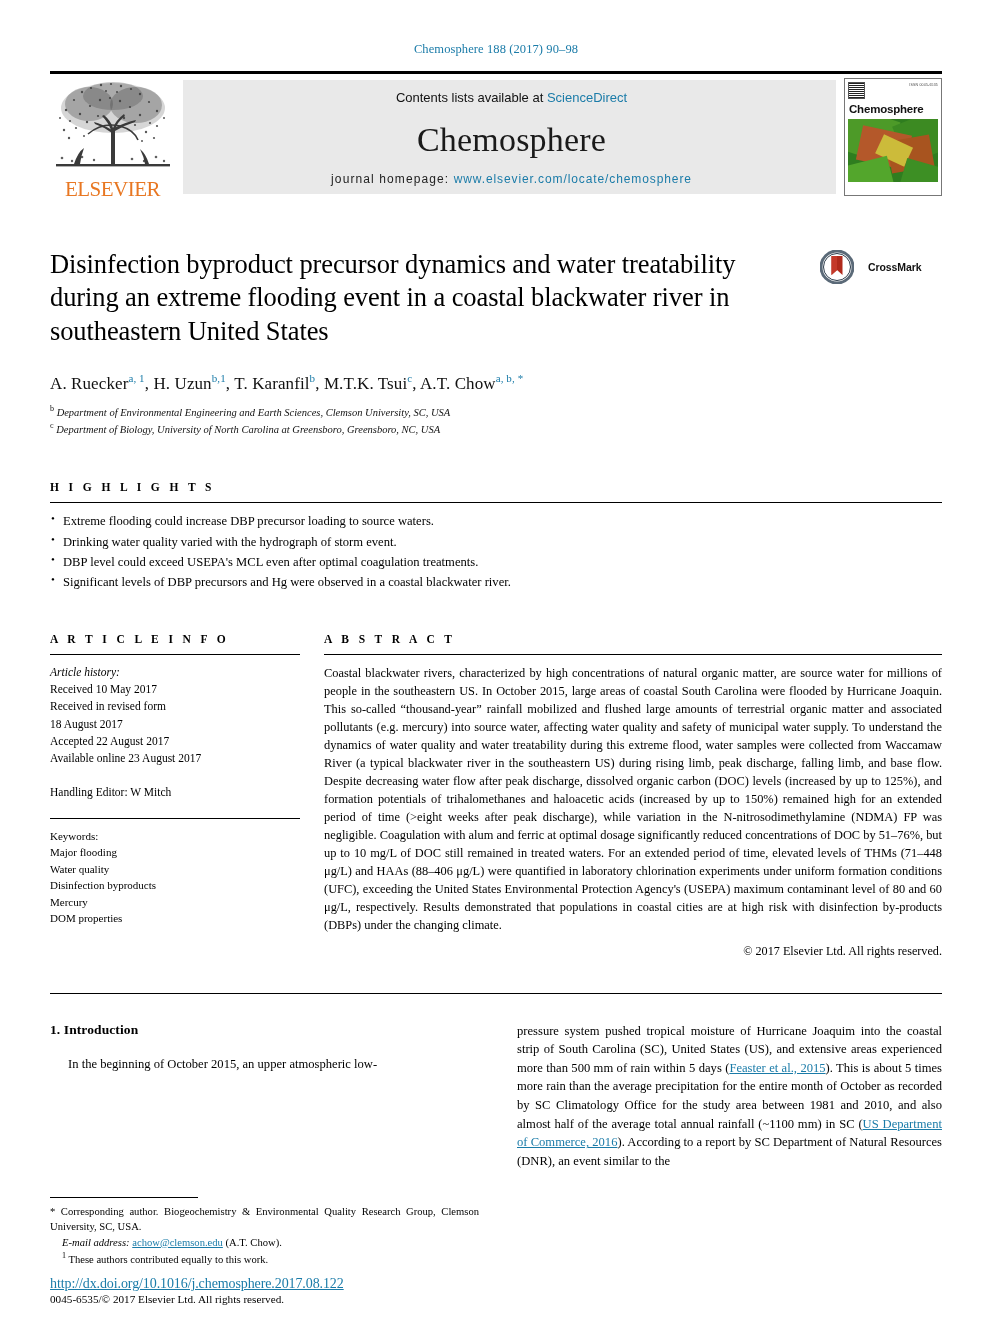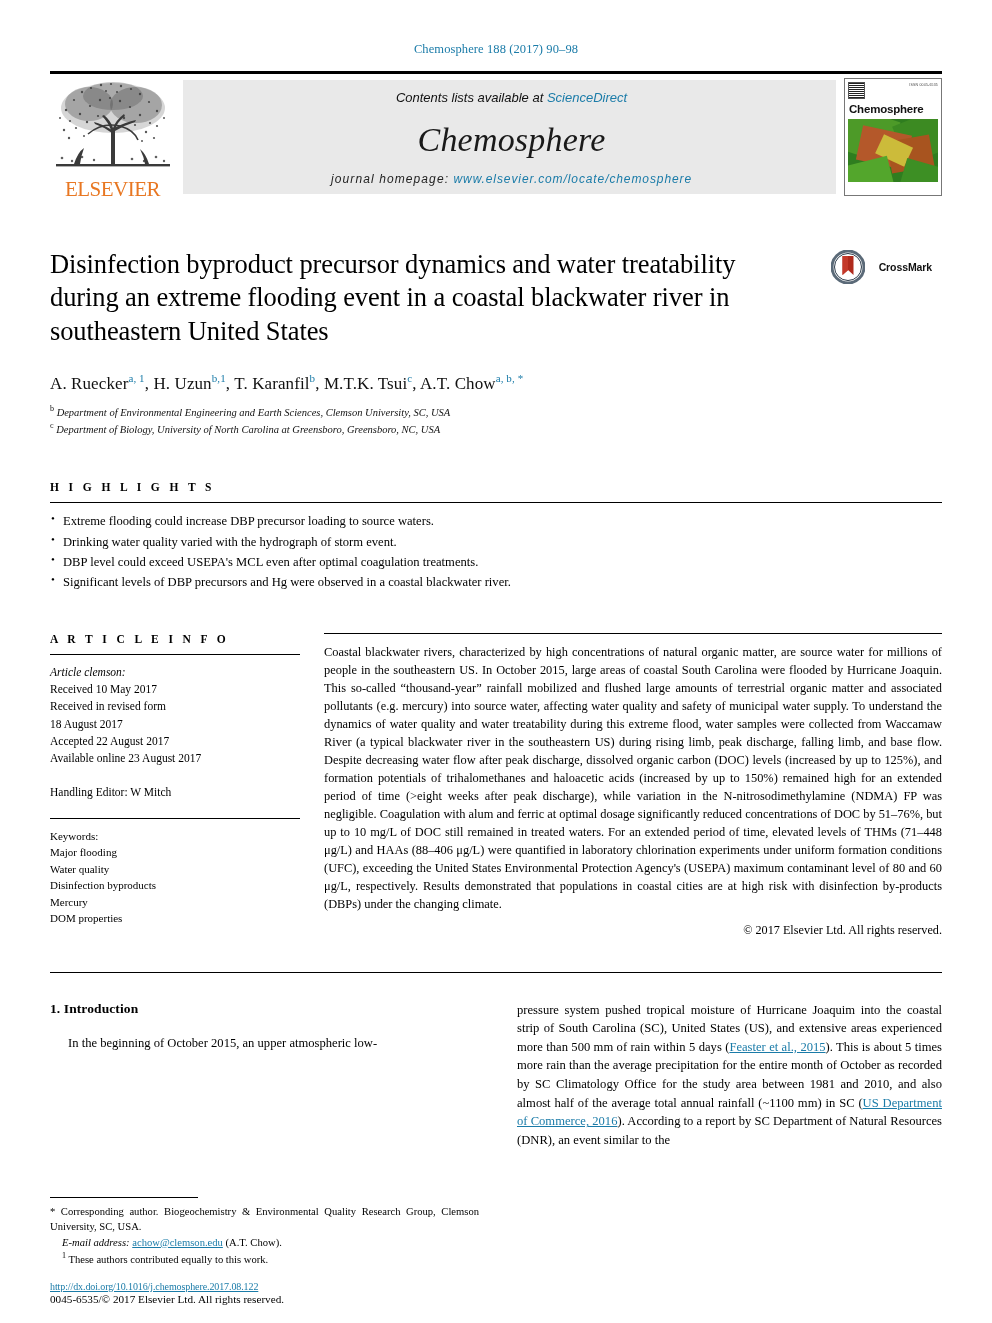--- a/index.html
+++ b/index.html
@@ -59,21 +59,20 @@
   }
   .masthead-center {
     flex: 1 1 auto;
     background: #e9e9e9;
     margin: 6px 8px 6px 8px;
     display: flex;
     flex-direction: column;
     justify-content: space-between;
     align-items: center;
     padding: 10px 0 8px 4px;
-    font-style: italic;
   }
   .contents-line {
     font-size: 13px;
     font-family: "Liberation Sans", sans-serif;
     color: #111;
   }
   .contents-line .sd {
     color: #1a7ba8;
   }
   .journal-big {
@@ -168,21 +167,20 @@
     color: #000;
   }
   .crossmark {
     flex: 0 0 auto;
     width: 112px;
     margin-left: 10px;
     display: flex;
     align-items: center;
     gap: 14px;
     padding-top: 2px;
-    justify-content: flex-end;
   }
   .crossmark-label {
     font-family: "Liberation Sans", sans-serif;
     font-size: 10.5px;
     font-weight: 700;
     color: #111;
     letter-spacing: -0.1px;
   }
   .authors {
     margin: 24px 50px 0 50px;
@@ -293,21 +291,21 @@
   }
   .fn-line.indent { text-indent: 12px; }
   .fn-sup { font-size: 8px; vertical-align: super; }
   .fn-email-label { font-style: italic; }
   .doi-block {
     position: absolute;
     left: 50px;
     bottom: 18px;
     width: 429px;
   }
-  .doi-line { font-size: 10px; color: #1a7ba8; text-decoration: underline; letter-spacing: -0.1px;}
+  .doi-line { font-size: 14px; color: #1a7ba8; text-decoration: underline; letter-spacing: -0.1px;}
   .issn-line { font-size: 11.2px; color: #000; padding-top: 1px; }
 </style>
 </head>
 <body>
 
 <div class="page">
 
   <div class="running-head">Chemosphere 188 (2017) 90–98</div>
 
   <div class="masthead">
@@ -447,21 +445,21 @@
     </ul>
   </div>
 
   <div class="info-abs">
 
     <div class="info-col">
       <div class="sec-head">A R T I C L E  I N F O</div>
       <div class="rule-thick"></div>
       <div class="info-body">
         <div class="info-block">
-          <div class="ital">Article clemson:</div>
+          <div class="ital">Article history:</div>
           <div>Received 10 May 2017</div>
           <div>Received in revised form</div>
           <div>18 August 2017</div>
           <div>Accepted 22 August 2017</div>
           <div>Available online 23 August 2017</div>
         </div>
         <div class="info-block">
           <div>Handling Editor: W Mitch</div>
         </div>
       </div>
@@ -470,20 +468,21 @@
         <div class="ital">Keywords:</div>
         <div>Major flooding</div>
         <div>Water quality</div>
         <div>Disinfection byproducts</div>
         <div>Mercury</div>
         <div>DOM properties</div>
       </div>
     </div>
 
     <div class="abs-col">
+      <div class="sec-head">A B S T R A C T</div>
       <div class="rule-thick"></div>
       <div class="abs-body">Coastal blackwater rivers, characterized by high concentrations of natural organic matter, are source water for millions of people in the southeastern US. In October 2015, large areas of coastal South Carolina were flooded by Hurricane Joaquin. This so-called “thousand-year” rainfall mobilized and flushed large amounts of terrestrial organic matter and associated pollutants (e.g. mercury) into source water, affecting water quality and safety of municipal water supply. To understand the dynamics of water quality and water treatability during this extreme flood, water samples were collected from Waccamaw River (a typical blackwater river in the southeastern US) during rising limb, peak discharge, falling limb, and base flow. Despite decreasing water flow after peak discharge, dissolved organic carbon (DOC) levels (increased by up to 125%), and formation potentials of trihalomethanes and haloacetic acids (increased by up to 150%) remained high for an extended period of time (&gt;eight weeks after peak discharge), while variation in the N-nitrosodimethylamine (NDMA) FP was negligible. Coagulation with alum and ferric at optimal dosage significantly reduced concentrations of DOC by 51–76%, but up to 10 mg/L of DOC still remained in treated waters. For an extended period of time, elevated levels of THMs (71–448 μg/L) and HAAs (88–406 μg/L) were quantified in laboratory chlorination experiments under uniform formation conditions (UFC), exceeding the United States Environmental Protection Agency's (USEPA) maximum contaminant level of 80 and 60 μg/L, respectively. Results demonstrated that populations in coastal cities are at high risk with disinfection by-products (DBPs) under the changing climate.</div>
       <div class="copyright">© 2017 Elsevier Ltd. All rights reserved.</div>
     </div>
   </div>
 
   <div class="body-rule"></div>
 
   <div class="columns">
     <div class="col">

